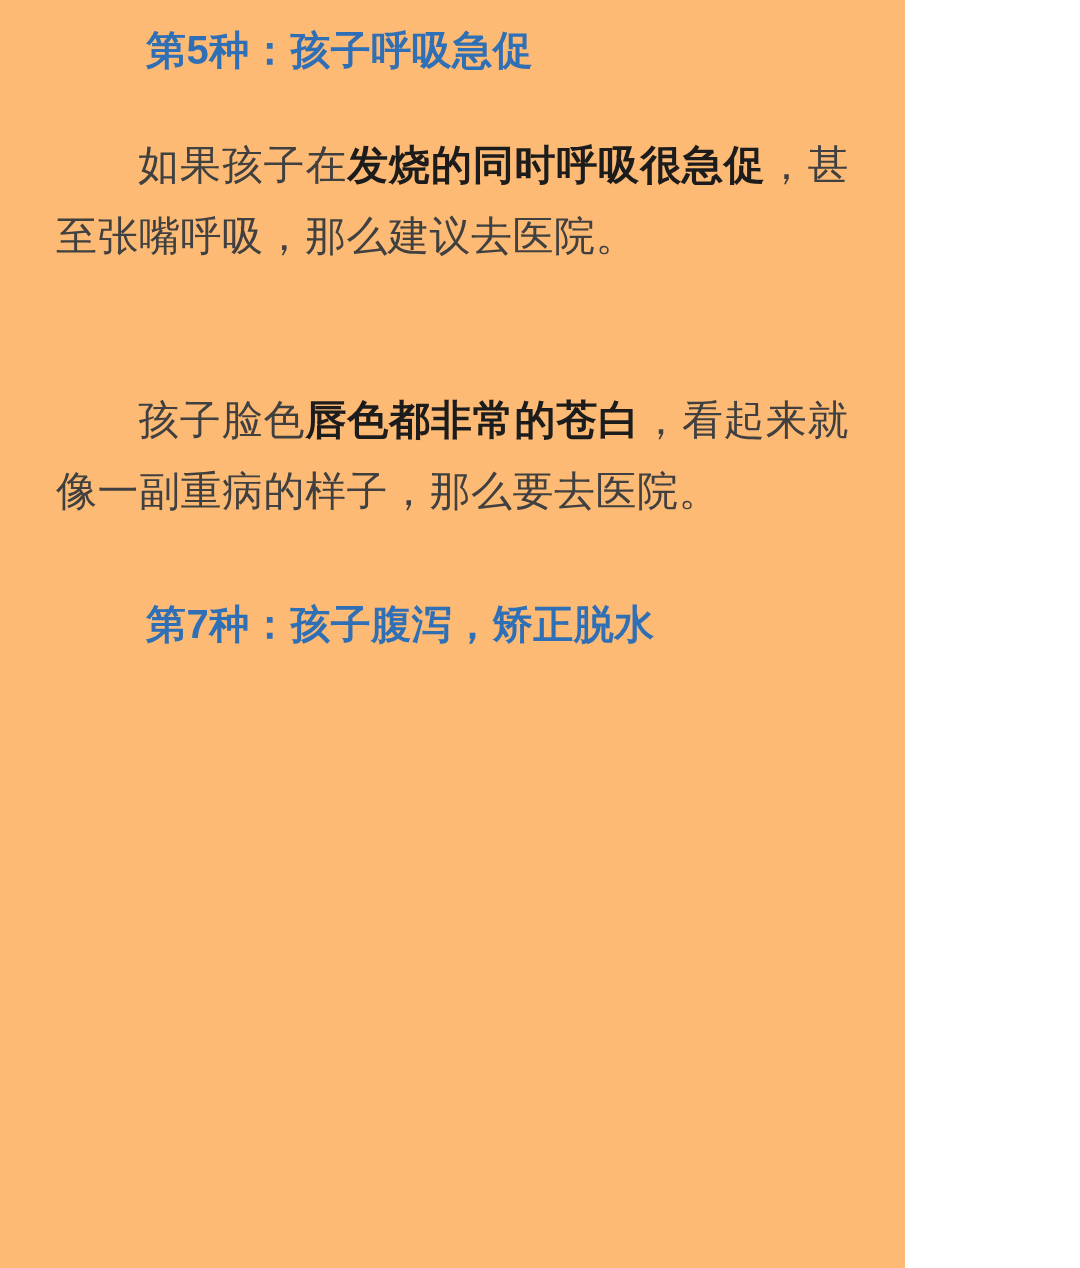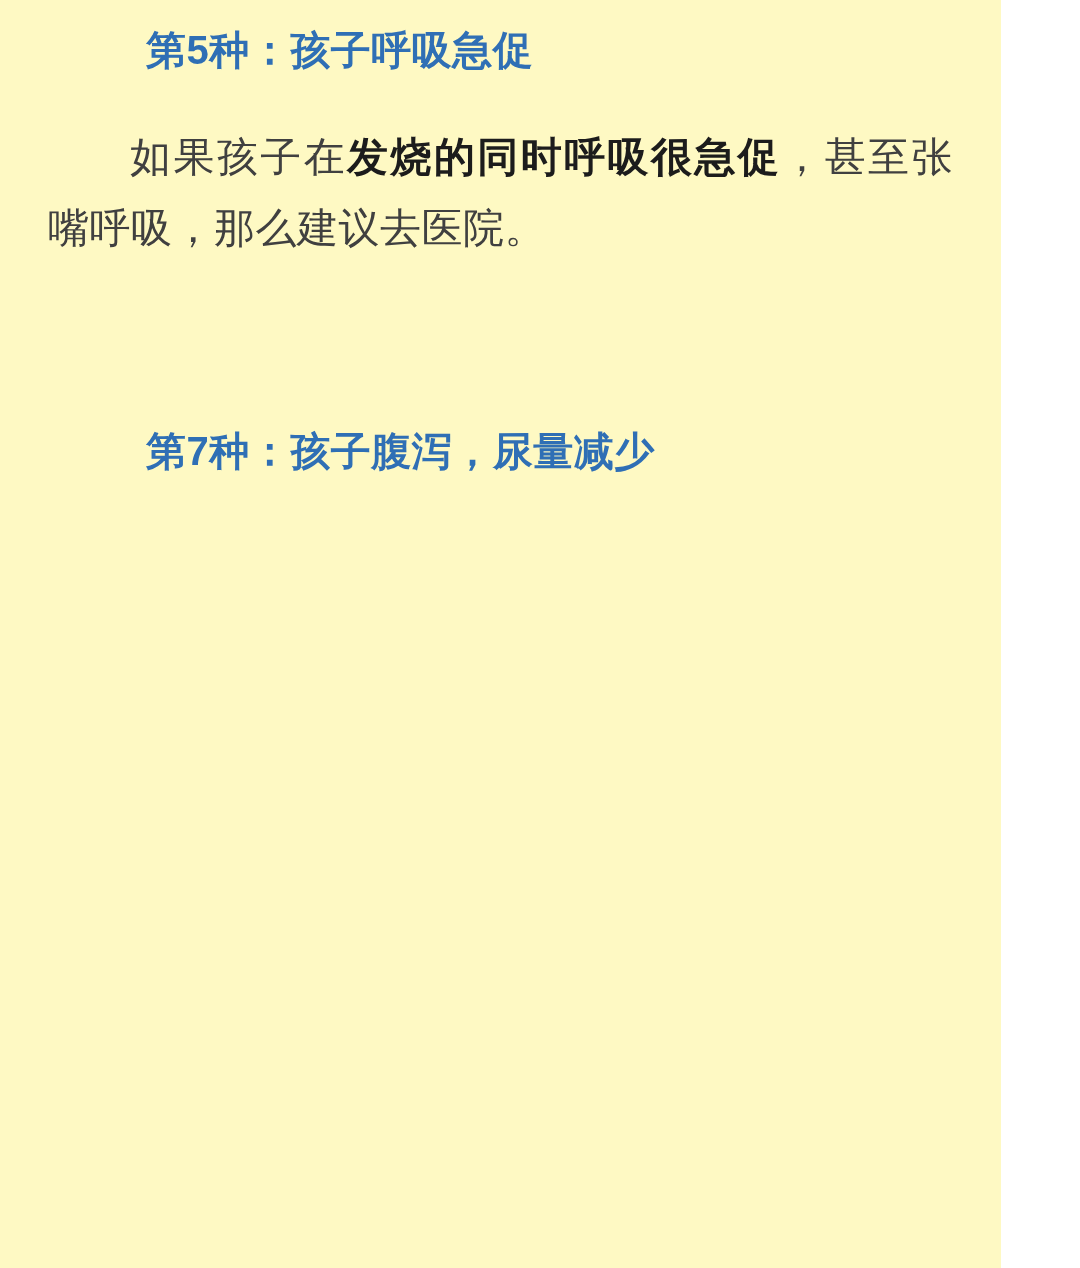--- a/index.html
+++ b/index.html
@@ -8,44 +8,44 @@
     background: #ffffff;
   }
   body {
     width: 1080px;
     height: 1268px;
     font-family: "Liberation Sans", "DejaVu Sans", sans-serif;
     color: #3c3c3c;
     overflow: hidden;
   }
   .page {
-    width: 1001px;
+    width: 905px;
     height: 1268px;
     box-sizing: border-box;
     padding: 20px 44px 0 44px;
-    background: #fef9c3;
+    background: #fdba74;
   }
   .section {
     margin-bottom: 6px;
   }
   .heading {
     color: #2f6fb5;
     font-size: 40px;
     line-height: 1.5;
     font-weight: 700;
     margin: 0 0 4px 0;
     padding-left: 102px;
     letter-spacing: 0.5px;
     white-space: nowrap;
   }
   .para {
     font-size: 41px;
     line-height: 1.72;
     color: #404040;
-    margin: 4px;
+    margin: 12px;
     text-indent: 2em;
     letter-spacing: 0.5px;
     text-align: justify;
   }
   .para .em {
     font-weight: 700;
     color: #1c1c1c;
   }
   .gap-sm { height: 34px; }
   .gap-md { height: 56px; }
@@ -58,22 +58,23 @@
   <div class="section">
     <h2 class="heading">第5种：孩子呼吸急促</h2>
     <div class="gap-sm"></div>
     <p class="para"><span>如果孩子在</span><span class="em">发烧的同时呼吸很急促</span><span>，甚至张嘴呼吸，那么建议去医院。</span></p>
   </div>
 
   <div class="gap-md"></div>
 
   <div class="section">
     <div class="gap-sm"></div>
+    <p class="para"><span>孩子脸色</span><span class="em">唇色都非常的苍白</span><span>，看起来就像一副重病的样子，那么要去医院。</span></p>
   </div>
 
   <div class="gap-md"></div>
 
   <div class="section">
-    <h2 class="heading">第7种：孩子腹泻，尿量减少</h2>
+    <h2 class="heading">第7种：孩子腹泻，矫正脱水</h2>
     <div class="gap-sm"></div>
   </div>
 
 </div>
 
 </body></html>

